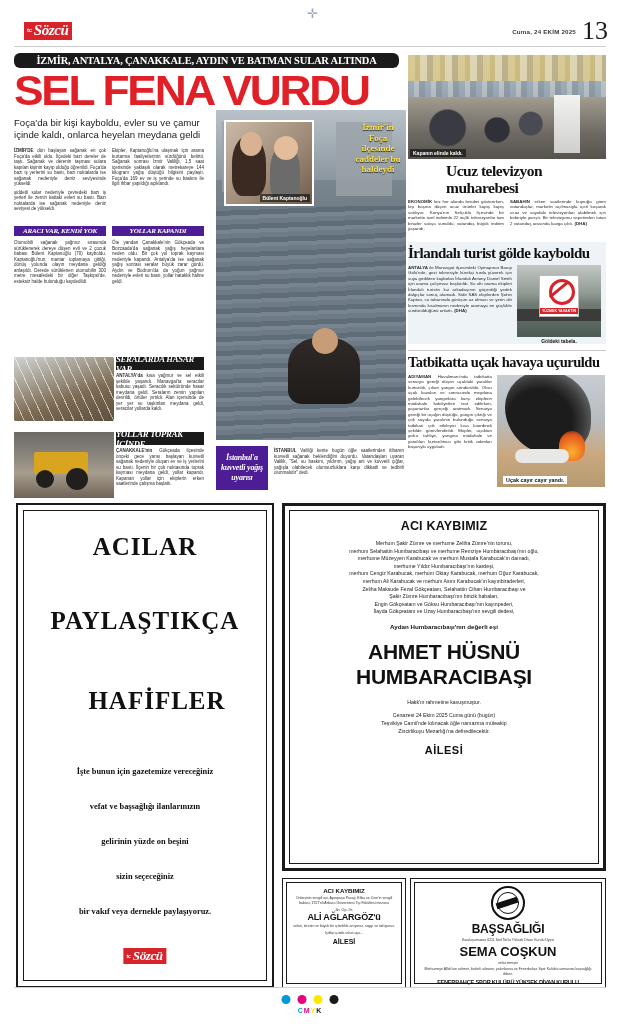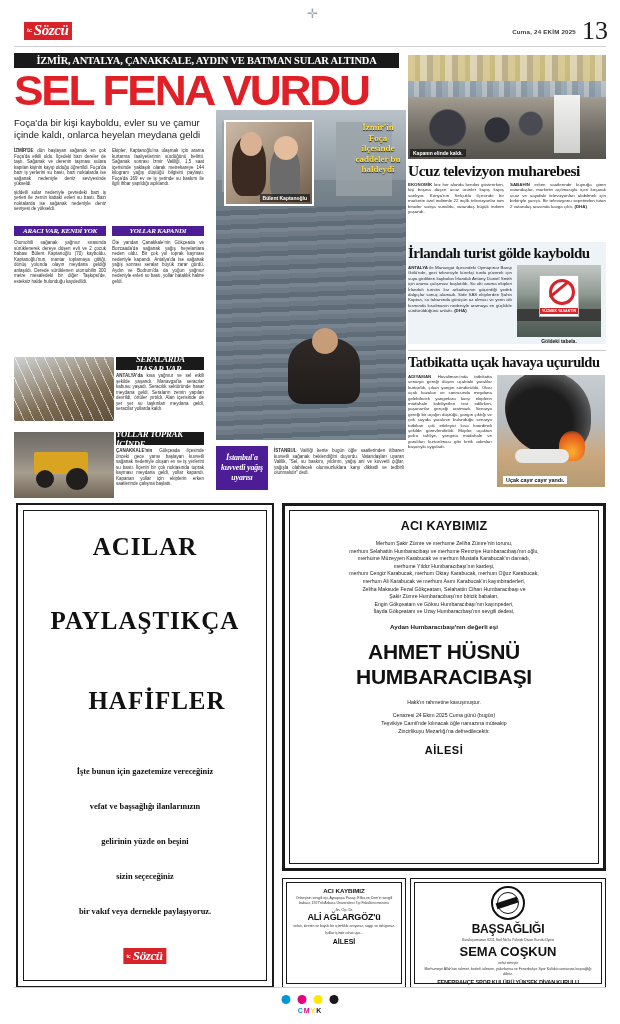--- a/index.html
+++ b/index.html
@@ -13,21 +13,21 @@
   .sozcu-logo .tc{color:#fff;font-size:6px;font-weight:bold;line-height:7px;margin-right:2px;letter-spacing:-.3px;}
   .sozcu-logo .nm{color:#fff;font-family:"Liberation Serif",serif;font-size:15px;font-weight:bold;line-height:15px;letter-spacing:-.4px;font-style:italic;}
   .section-title{position:absolute;left:0;top:18px;width:620px;text-align:center;color:#1b7fc4;font-size:22px;font-weight:bold;letter-spacing:-.6px;}
   .date-line{position:absolute;right:44px;top:28px;font-size:6.2px;font-weight:bold;color:#3a3a3a;letter-spacing:.2px;}
   .page-num{position:absolute;right:12px;top:18px;font-family:"Liberation Serif",serif;font-size:26px;line-height:26px;color:#1a1a1a;}
   .rule-top{position:absolute;left:14px;top:46px;width:592px;height:1px;background:#cfcfcf;}
 
   
   .kicker{position:absolute;left:14px;top:53px;width:385px;height:15px;background:#1a1a1a;color:#fff;
           font-size:10.5px;font-weight:bold;letter-spacing:-.2px;display:flex;align-items:center;justify-content:center;
-          font-family:"Liberation Serif",serif;}
+          font-family:"Liberation Serif",serif;border-radius:6px;}
   .headline{position:absolute;left:14px;top:68px;width:390px;height:42px;color:#e01f26;
             font-family:"Liberation Sans",sans-serif;font-weight:bold;font-size:43px;line-height:44px;letter-spacing:-2.2px;
             transform:scaleX(1.03);transform-origin:left top;}
   .subhead{position:absolute;left:14px;top:117px;width:196px;color:#1a1a1a;font-size:9.6px;line-height:11.6px;font-weight:500;}
 
   
   .col{position:absolute;font-size:4.5px;line-height:5.55px;color:#2b2b2b;text-align:justify;}
   .col p{margin:0 0 3px 0;}
   .col .lead{font-weight:bold;}
   .colA{left:14px;top:148px;width:92px;}
@@ -178,21 +178,21 @@
   <div class="redbar" style="left:14px;top:226px;width:92px;height:10px;">ARACI VAR, KENDİ YOK</div>
   <div class="redbar" style="left:112px;top:226px;width:92px;height:10px;">YOLLAR KAPANDI</div>
 
   <div class="col" style="left:14px;top:240px;width:92px;">
     <p>Otomobili sağanak yağmur sırasında sürüklenerek dereye düşen evli ve 2 çocuk babası Bülent Kaptanoğlu (70) kayboldu. Kaptanoğlu'nun, mantar toplamaya gittiği, dönüş yolunda olayın meydana geldiği anlaşıldı. Derede sürüklenen otomobilin 300 metre mesafedeki bir diğer Taşkıpsi'de, esteksiz halde bulunduğu kaydedildi.</p>
   </div>
   <div class="col" style="left:112px;top:240px;width:92px;">
     <p>Öte yandan Çanakkale'nin Gökçeada ve Bozcaada'da sağanak yağış heyelanlara neden oldu. Bir çok yol toprak kayması nedeniyle kapandı. Antalya'da ise sağanak yağış sonrası seralar büyük zarar gördü. Aydın ve Bodrum'da da yoğun yağmur nedeniyle evleri su bastı, yollar bataklık haline geldi.</p>
   </div>
 
-  <div class="blackbar" style="left:116px;top:357px;width:88px;height:13px;padding-left:20px;">SERALARDA HASAR VAR</div>
+  <div class="blackbar" style="left:116px;top:357px;width:88px;height:13px;">SERALARDA HASAR VAR</div>
   <div class="ph ph-sera">
       <div class="fr"></div>
     </div>
   <div class="col" style="left:116px;top:373px;width:88px;">
     <p><span class="lead">ANTALYA'da</span>
       <span>kısa yağmur ve sel etkili şekilde yaşandı. Manavgat'ta seracılar kabusu yaşadı. Seracılık sektöründe hasar meydana geldi. Seraların zemin yapıları devrildi, örtüler yırtıldı. Alan içerisinde de yer yer su taşkınları meydana geldi, seracılar yollarda kaldı.</span></p>
   </div>
 
   <div class="blackbar" style="left:116px;top:432px;width:88px;height:13px;">YOLLAR TOPRAK İÇİNDE</div>
   <div class="ph ph-dozer">
@@ -230,21 +230,21 @@
   </div>
 
   <div class="ph ph-market">
     <div class="shelfA"></div>
       <div class="shelfB"></div>
       <div class="box"></div>
     <div class="cap" style="left:2px;bottom:2px;">Kapanın elinde kaldı.</div>
   </div>
 
   <div class="rc" style="top:162px;">
-    <h2 style="font-size:15.5px;line-height:17px;">Ucuz televizyon muharebesi</h2>
+    <h2 style="font-size:15.5px;line-height:17px;margin-left:38px;">Ucuz televizyon muharebesi</h2>
     <div class="twocol" style="margin-top:3px;">
       <p style="margin:0 0 3px 0;"><span class="lead" style="font-weight:bold;">EKONOMİK</span>
         <span>kriz her alanda kendini gösterirken, kişi başına düşen ucuz ürünler kapış kapış satılıyor. Konya'nın Selçuklu ilçesinde bir markette özel indirimle 22 inçlik televizyonlar tam birader satışa sunuldu, vatandaş büyük indirim yaşandı.</span></p>
       <p style="margin:0;"><span class="lead" style="font-weight:bold;">SABAHIN</span>
         <span>erken saatlerinde kuyruğa giren vatandaşlar, marketin açılmasıyla içeri koşarak ucuz ve sayıdaki televizyonları alabilmek için birbiriyle yarıştı. Bir televizyonu sepetinden tutan 2 vatandaş arasında kavga çıktı.</span>
         <b>(DHA)</b></p>
     </div>
   </div>
 
   <div class="tint" style="left:408px;top:242px;width:198px;height:102px;"></div>

